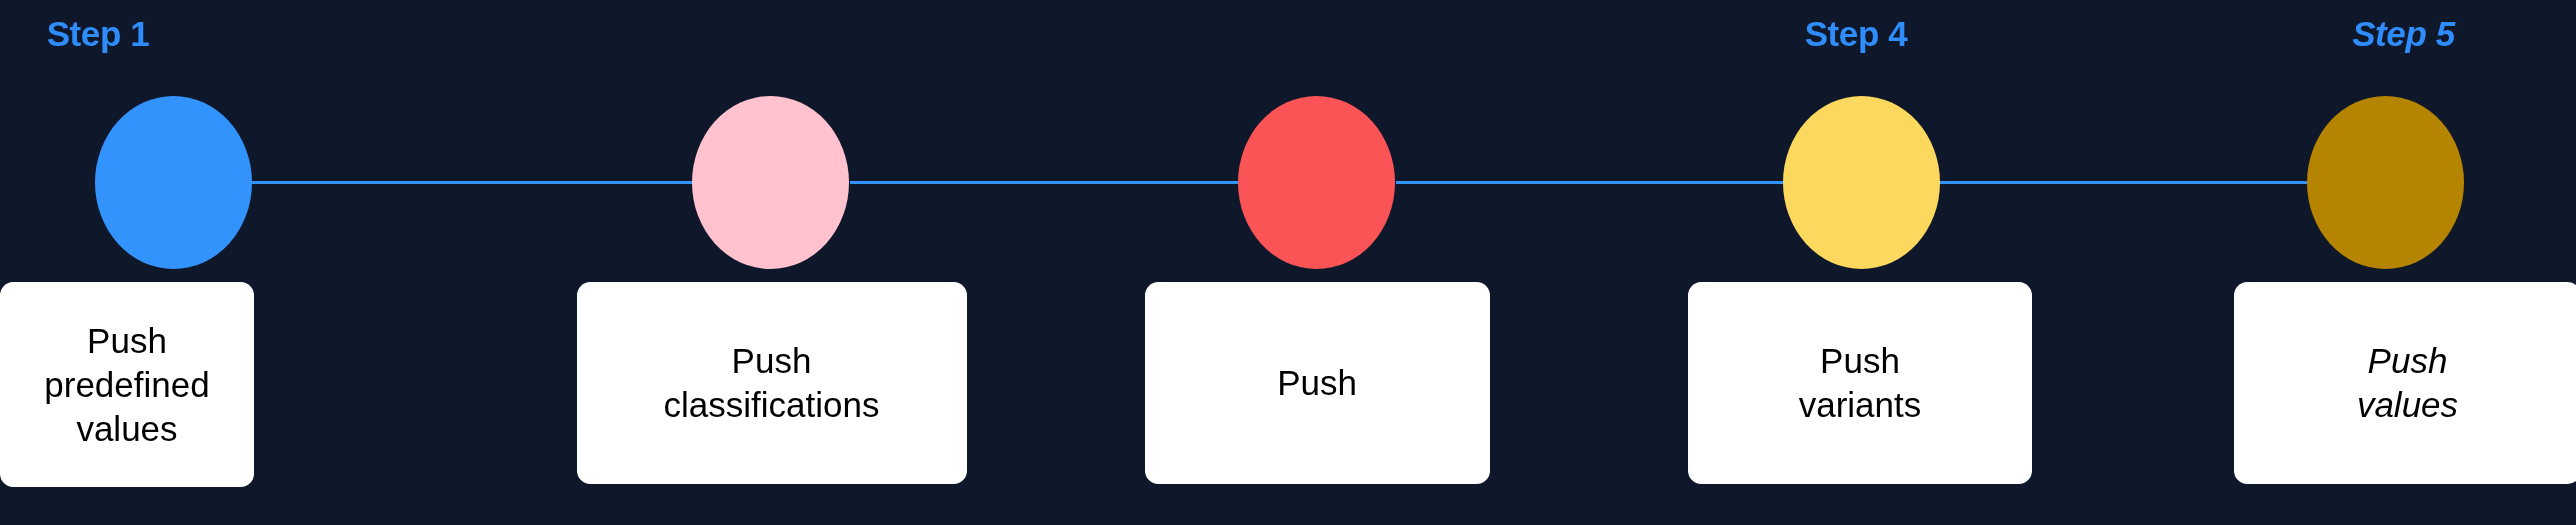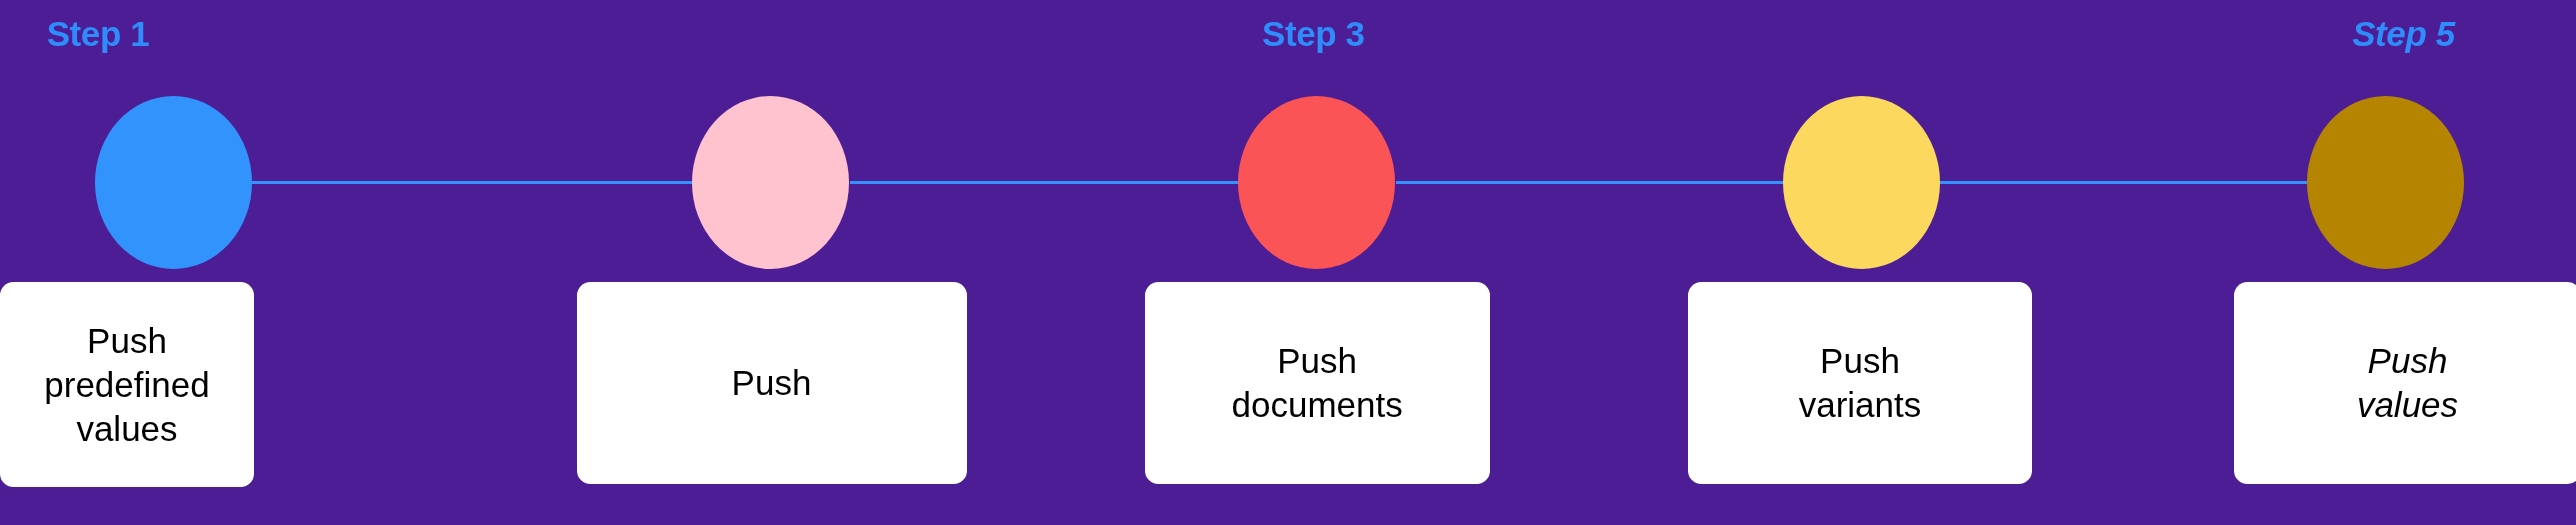--- a/index.html
+++ b/index.html
@@ -97,21 +97,21 @@
 
   
   #line-1 { left: 251px;  width: 441px; }
   #line-2 { left: 850px;  width: 389px; }
   #line-3 { left: 1396px; width: 387px; }
   #line-4 { left: 1940px; width: 367px; }
 </style>
 </head>
 <body>
 
-<div id="canvas" style="background: #4c1d95;">
+<div id="canvas" style="background: #0f172a;">
 
   <div class="connector" id="line-1" style="background: rgb(51, 147, 252);"></div>
   <div class="connector" id="line-2" style="background: rgb(51, 147, 252);"></div>
   <div class="connector" id="line-3" style="background: rgb(51, 147, 252);"></div>
   <div class="connector" id="line-4" style="background: rgb(51, 147, 252);"></div>
 
   <div class="step-node" id="node-1">
     <div class="step-label" style="color: rgb(46, 140, 251);">Step 1</div>
     <div class="step-circle" style="background: rgb(51, 147, 252);"></div>
     <div class="step-box" style="background: rgb(255, 255, 255); color: rgb(0, 0, 0);">
@@ -121,36 +121,36 @@
         <span class="box-text">values</span>
       </span>
     </div>
   </div>
 
   <div class="step-node" id="node-2">
     <div class="step-circle" style="background: rgb(255, 194, 206);"></div>
     <div class="step-box" style="background: rgb(255, 255, 255); color: rgb(0, 0, 0);">
       <span class="box-label">
         <span class="box-text">Push</span>
+        <span class="box-text">classifications</span>
       </span>
     </div>
   </div>
 
   <div class="step-node" id="node-3">
-    <div class="step-label" style="color: rgb(46, 140, 251);">Step 3</div>
     <div class="step-circle" style="background: rgb(251, 84, 87);"></div>
     <div class="step-box" style="background: rgb(255, 255, 255); color: rgb(0, 0, 0);">
       <span class="box-label">
         <span class="box-text">Push</span>
-        <span class="box-text">documents</span>
       </span>
     </div>
   </div>
 
   <div class="step-node" id="node-4">
+    <div class="step-label" style="color: rgb(46, 140, 251);">Step 4</div>
     <div class="step-circle" style="background: rgb(253, 216, 94);"></div>
     <div class="step-box" style="background: rgb(255, 255, 255); color: rgb(0, 0, 0);">
       <span class="box-label">
         <span class="box-text">Push</span>
         <span class="box-text">variants</span>
       </span>
     </div>
   </div>
 
   <div class="step-node" id="node-5">

